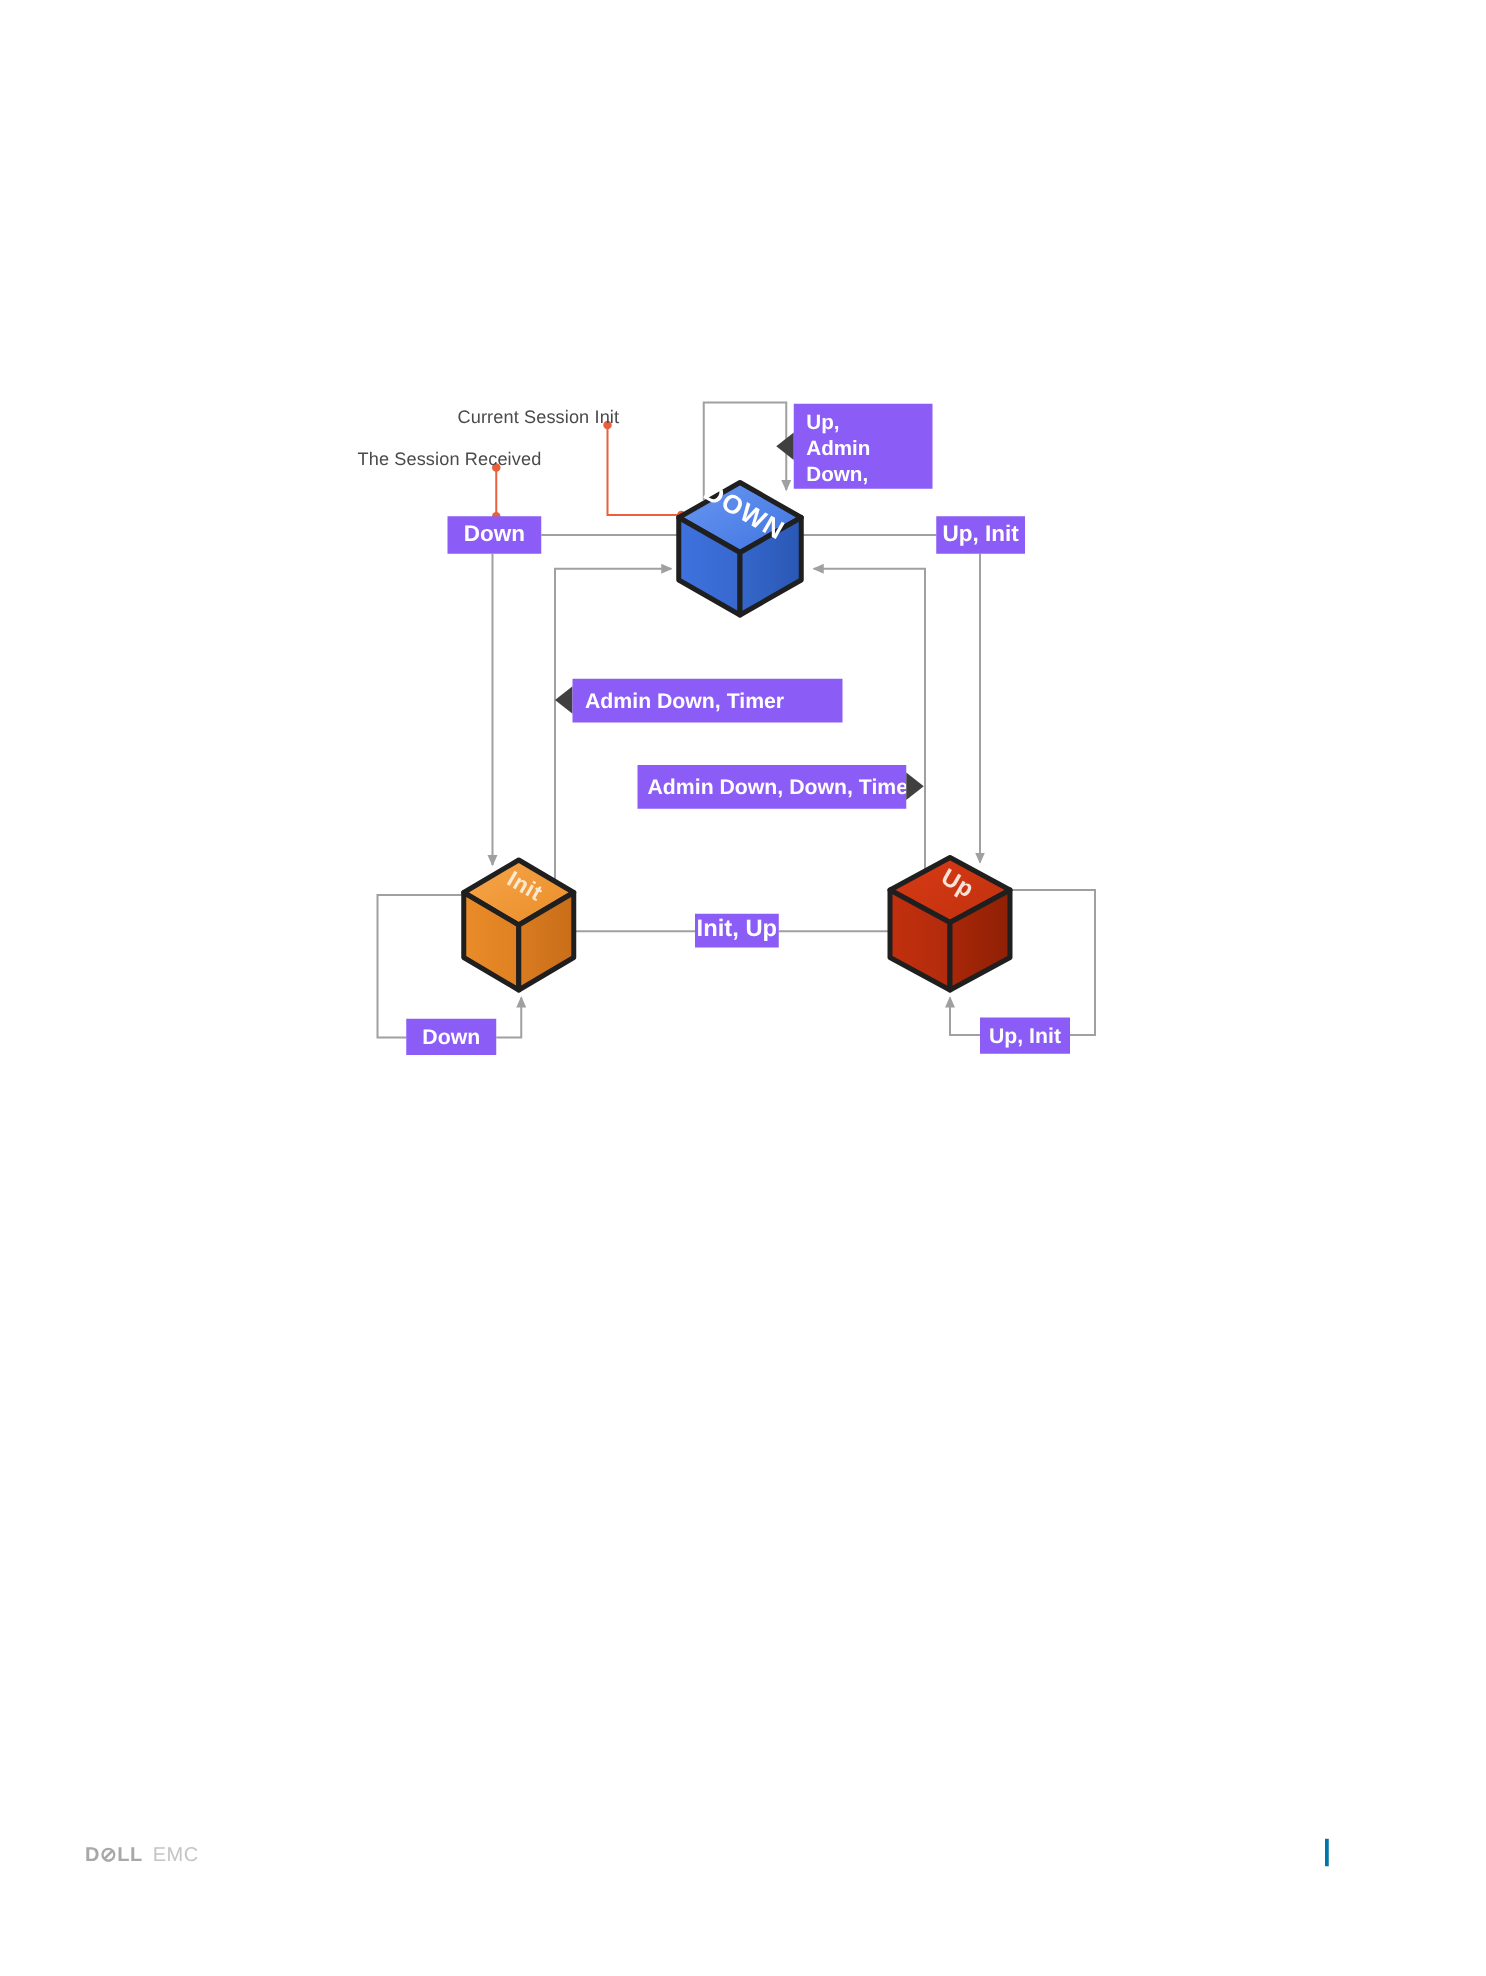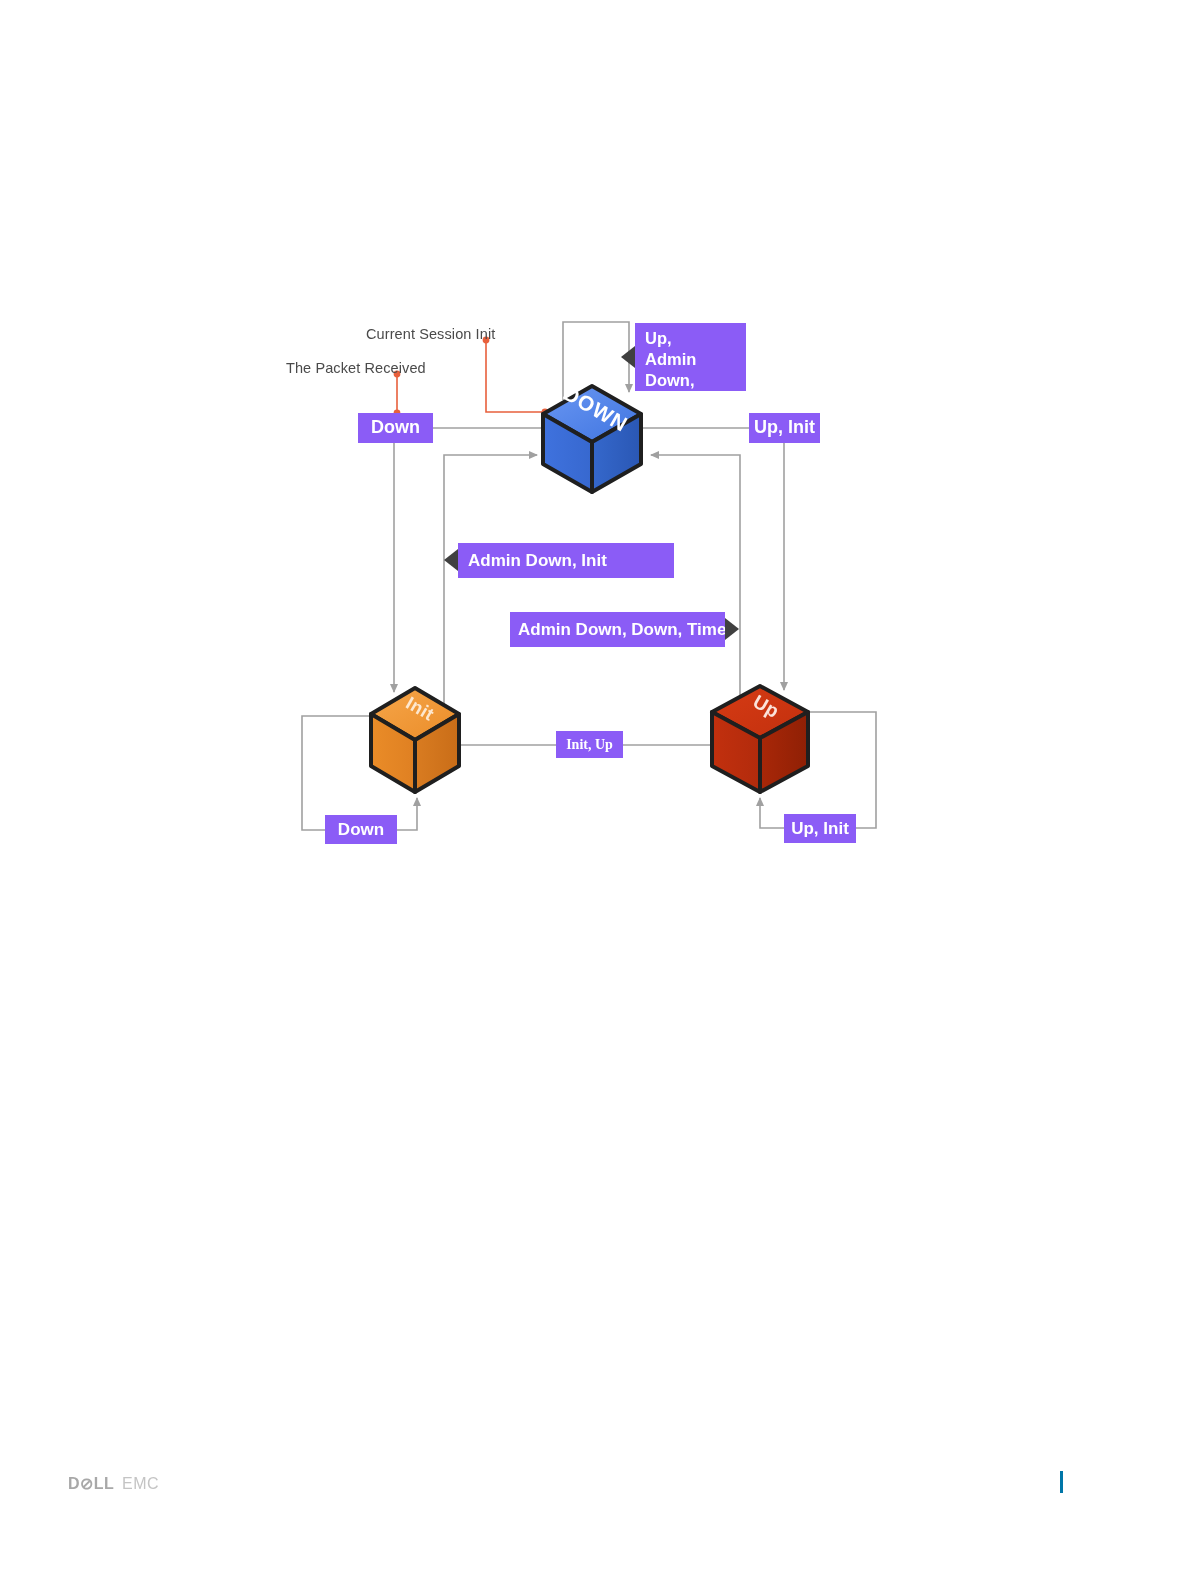--- a/index.html
+++ b/index.html
@@ -73,21 +73,21 @@
 
   
   #label-down-top      { left: 358px; top: 413px;  width: 75px;  height: 30px; font-size: 18px; }
   #label-up-init-top   { left: 749px; top: 413px;  width: 71px;  height: 30px; font-size: 18px; }
   #label-up-admin-timer{ left: 635px; top: 323px;  width: 111px; height: 68px; font-size: 16.5px; padding: 5px 0 0 10px; }
   #tail-up-admin-timer { left: 621px; top: 346px; }
   #label-admin-timer   { left: 458px; top: 543px;  width: 216px; height: 35px; font-size: 17px; padding-left: 10px; justify-content: flex-start; }
   #tail-admin-timer    { left: 444px; top: 549px; }
   #label-admin-down-timer { left: 510px; top: 612px; width: 215px; height: 35px; font-size: 17px; padding-left: 8px; justify-content: flex-start; }
   #tail-admin-down-timer  { left: 725px; top: 618px; }
-  #label-init-up       { left: 556px; top: 731px;  width: 67px;  height: 27px; font-size: 14px; font-family: Liberation Serif, serif; }
+  #label-init-up       { left: 556px; top: 731px;  width: 67px;  height: 27px; font-size: 19px; }
   #label-down-bottom   { left: 325px; top: 815px;  width: 72px;  height: 29px; font-size: 17px; }
   #label-up-init-bottom{ left: 784px; top: 814px;  width: 72px;  height: 29px; font-size: 17px; }
 
   #footer-logo {
     position: absolute;
     left: 68px;
     top: 1474px;
     font-family: "Liberation Sans", sans-serif;
     font-size: 16px;
     color: #b4b4b4;
@@ -208,33 +208,33 @@
 
     <g>
       <polygon points="760,686 808,712 760,738 712,712" fill="url(#grad-red-top)" stroke="#1f1f1f" stroke-width="4" stroke-linejoin="round"></polygon>
       <polygon points="712,712 760,738 760,792 712,766" fill="url(#grad-red-left)" stroke="#1f1f1f" stroke-width="4" stroke-linejoin="round"></polygon>
       <polygon points="808,712 808,766 760,792 760,738" fill="url(#grad-red-right)" stroke="#1f1f1f" stroke-width="4" stroke-linejoin="round"></polygon>
       <text x="763" y="712" fill="#fbe3da" font-family="Liberation Sans, sans-serif" font-size="19" font-weight="bold" text-anchor="middle" transform="rotate(30 763 712)" style="letter-spacing:0.5px">Up</text>
     </g>
   </svg>
 
   <div class="annot-text" id="annot-session-state">Current Session Init</div>
-  <div class="annot-text" id="annot-packet-received">The Packet Received</div>
+  <div class="annot-text" id="annot-packet-received">The Session Received</div>
 
   <div class="evt-label" id="label-down-top">Down</div>
 
   <div class="evt-label" id="label-up-init-top">Up, Init</div>
 
   <div class="tail tail-left" id="tail-up-admin-timer"></div>
   <div class="evt-label multi" id="label-up-admin-timer">Up,
 Admin Down,
 Timer</div>
 
   <div class="tail tail-left" id="tail-admin-timer"></div>
-  <div class="evt-label" id="label-admin-timer">Admin Down, Init</div>
+  <div class="evt-label" id="label-admin-timer">Admin Down, Timer</div>
 
   <div class="evt-label" id="label-admin-down-timer">Admin Down, Down, Timer</div>
   <div class="tail tail-right" id="tail-admin-down-timer"></div>
 
   <div class="evt-label" id="label-init-up">Init, Up</div>
 
   <div class="evt-label" id="label-down-bottom">Down</div>
 
   <div class="evt-label" id="label-up-init-bottom">Up, Init</div>
 

